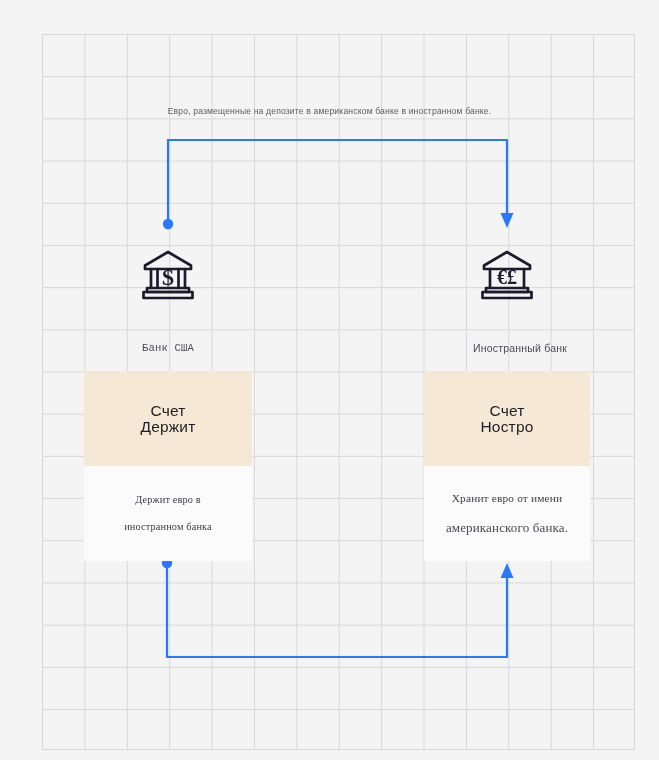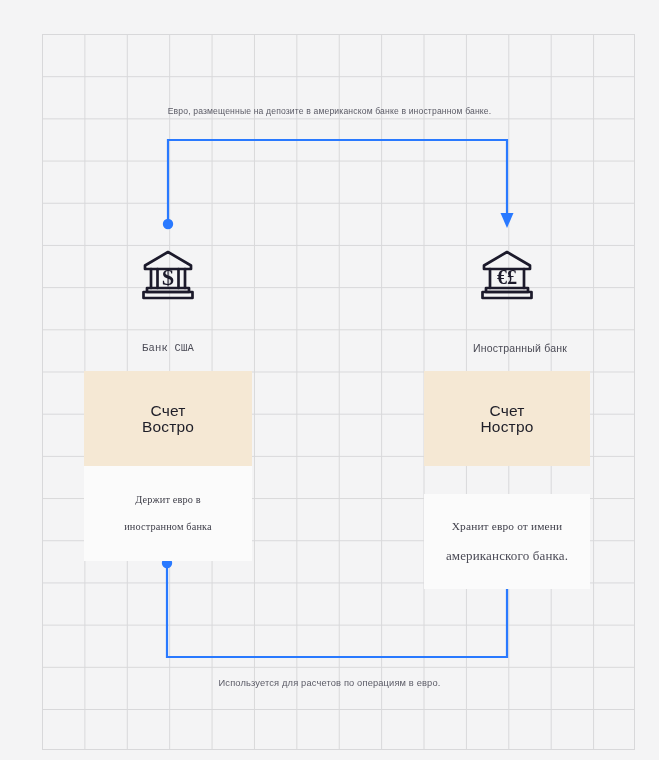--- a/index.html
+++ b/index.html
@@ -154,33 +154,32 @@
       <text x="31" y="38" text-anchor="middle" font-family="'Liberation Serif', serif" font-size="20" font-weight="bold" fill="#1c1a2b">€£</text>
     </svg>
   </div>
 
   <div class="bank-label" style="left:84px;top:342px;width:168px;font-family:Liberation Mono, monospace;">Банк США</div>
 
   <div class="bank-label" style="left:424px;top:342px;width:168px;padding-left:12px;">Иностранный банк</div>
 
   <div class="acct-box" style="left:84px;top:371px;width:168px;height:95px;">
     <div class="acct-line">Счет</div>
-    <div class="acct-line">Востро</div>
+    <div class="acct-line">Держит</div>
   </div>
 
   <div class="acct-box" style="left:424px;top:371px;width:166px;height:95px;">
     <div class="acct-line">Счет</div>
     <div class="acct-line">Ностро</div>
   </div>
 
   <div class="desc-box" style="left:84px;top:466px;width:168px;height:95px;">
     <div class="desc-line md">Держит евро в</div>
     <div class="desc-line md">иностранном банка</div>
   </div>
 
-  <div class="desc-box" style="left:424px;top:494px;width:166px;height:95px;align-items:center;">
+  <div class="desc-box" style="left:424px;top:466px;width:166px;height:95px;align-items:center;">
     <div class="desc-line lg">Хранит евро от имени</div>
     <div class="desc-line sm">американского банка.</div>
   </div>
 
-  <div class="caption" style="left:0;top:678px;width:659px;font-size:9.3px;">Используется для расчетов по операциям в евро.</div>
 
 </div>
 
 </body></html>

